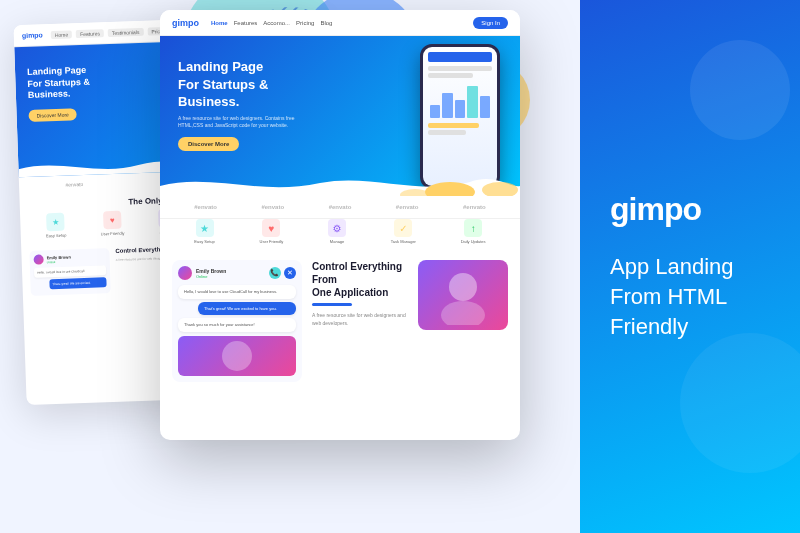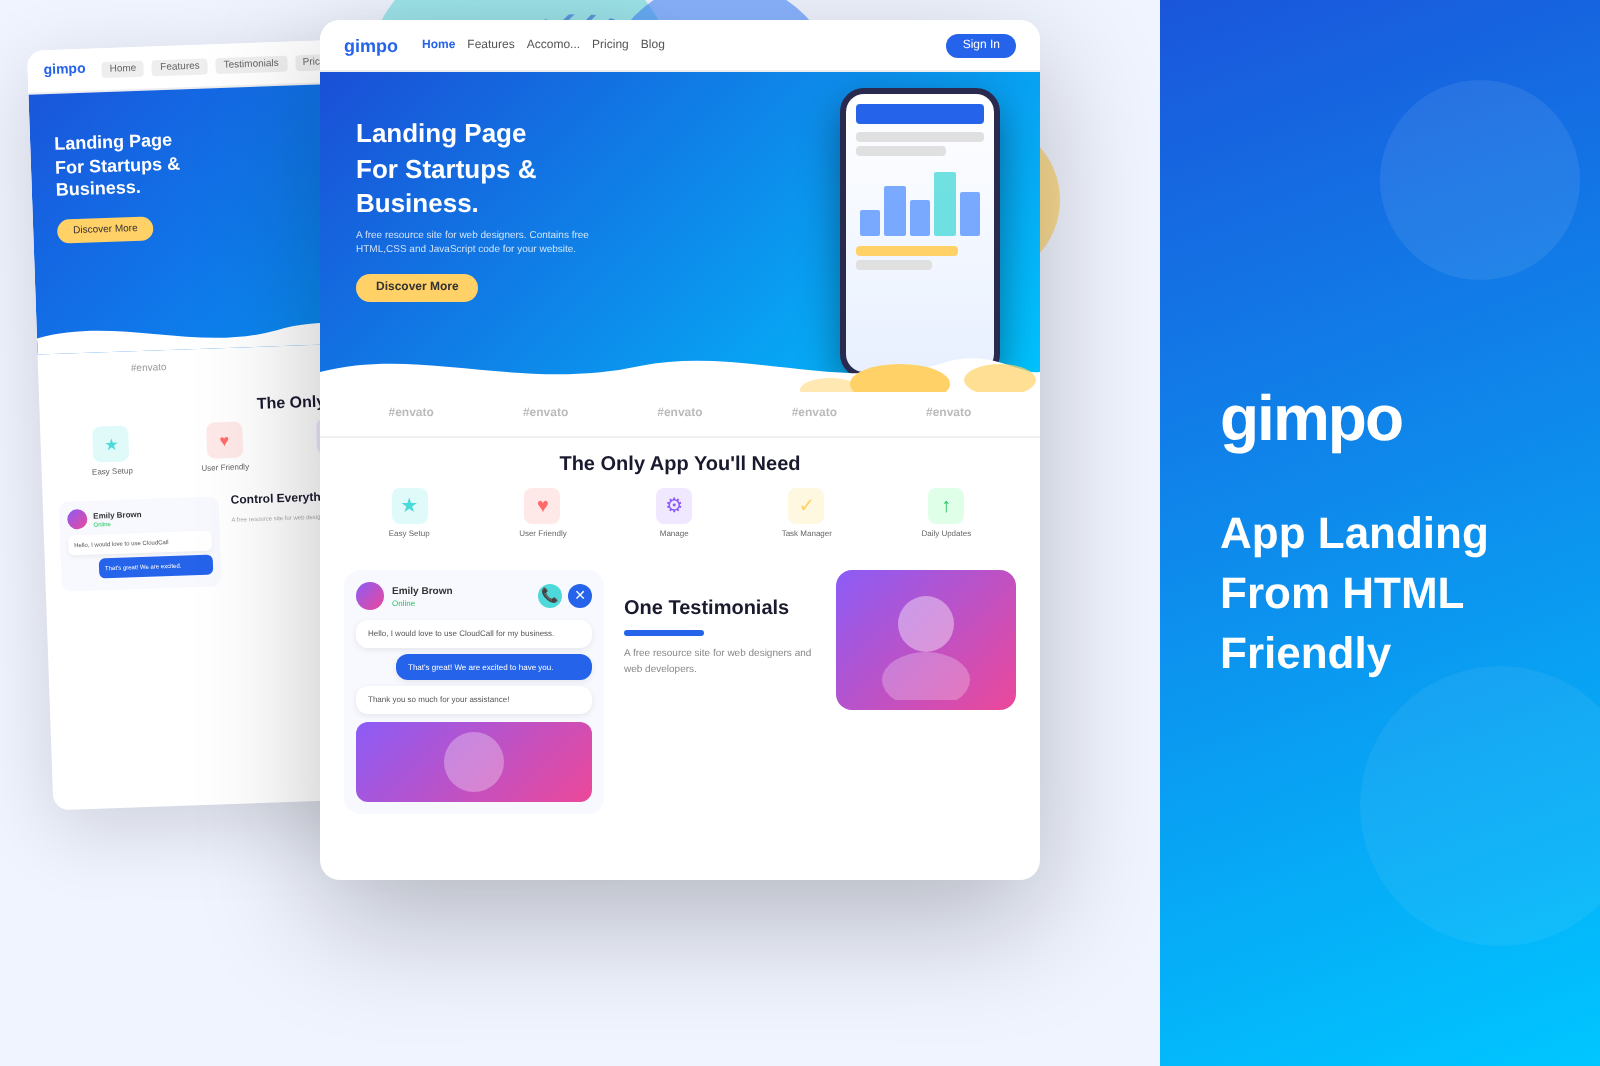--- a/index.html
+++ b/index.html
@@ -487,21 +487,21 @@
     .brand-name {
       font-size: 32px;
       font-weight: 900;
       color: #fff;
       margin-bottom: 24px;
       letter-spacing: -1px;
     }
 
     .product-description {
       font-size: 22px;
-      font-weight: 700;
+      font-weight: 400;
       color: #fff;
       line-height: 1.35;
     }
 
     
     .striped-pattern {
       position: absolute;
       top: 5px;
       left: 230px;
       width: 120px;
@@ -690,21 +690,20 @@
     </div>
 
     <div class="logos-row">
       <span class="logo-item">#envato</span>
       <span class="logo-item">#envato</span>
       <span class="logo-item">#envato</span>
       <span class="logo-item">#envato</span>
       <span class="logo-item">#envato</span>
     </div>
 
-    <div class="section-title">The Only App You'll Need</div>
     <div class="features-row">
       <div class="feature-item">
         <div class="feature-icon" style="background:#e0fafa;">
             <span style="color:#4dd9d9;font-size:10px;">★</span>
           </div>
         <div class="feature-label">Easy Setup</div>
       </div>
       <div class="feature-item">
         <div class="feature-icon" style="background:#ffe8e8;">
             <span style="color:#ff6b6b;font-size:10px;">♥</span>
@@ -757,22 +756,22 @@
 
         <div style="margin-top:4px;width:100%;height:40px;border-radius:6px;overflow:hidden;">
           <div style="width:100%;height:100%;background:linear-gradient(135deg,#8b5cf6 0%,#ec4899 100%);display:flex;align-items:center;justify-content:center;">
             <div style="width:30px;height:30px;border-radius:50%;background:#fff;opacity:0.3;"></div>
           </div>
         </div>
       </div>
 
       <div class="control-text-section">
         <div class="control-title">
-          <br>
-          <span>One Testimonials</span>
+          <span>Control Everything From</span><br>
+          <span>One Application</span>
         </div>
 
         <div style="width:40px;height:3px;background:#2563eb;border-radius:2px;margin-bottom:6px;"></div>
         <div class="control-subtitle">A free resource site for web designers and web developers.</div>
       </div>
 
       <div class="control-image">
         <div class="control-image-inner">
           <svg width="60" height="60" viewBox="0 0 60 60">
             <circle cx="30" cy="22" r="14" fill="rgba(255,255,255,0.4)"></circle>

